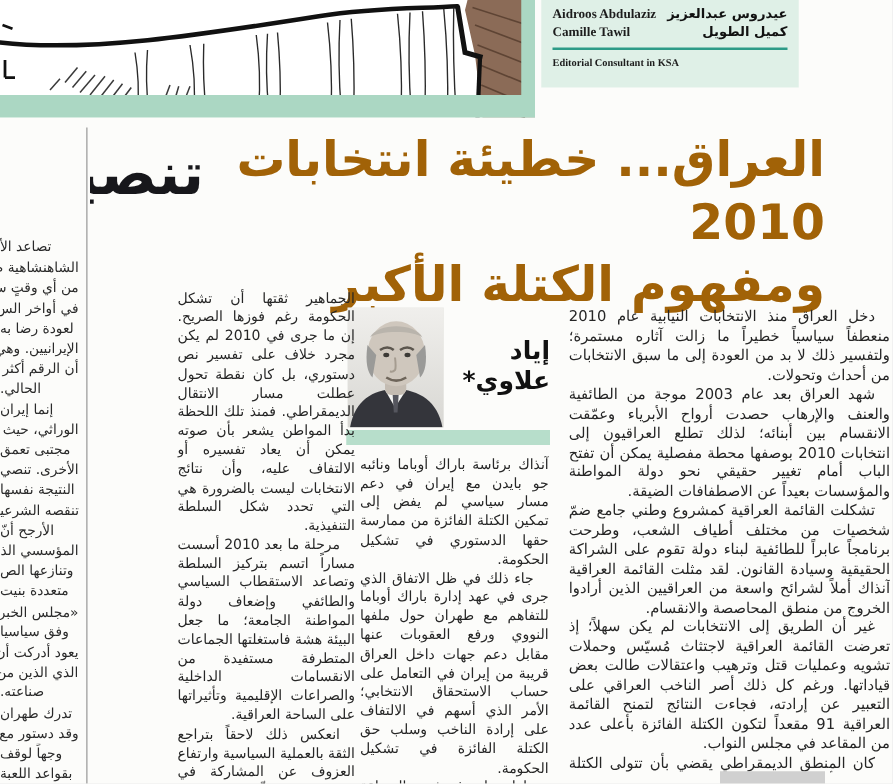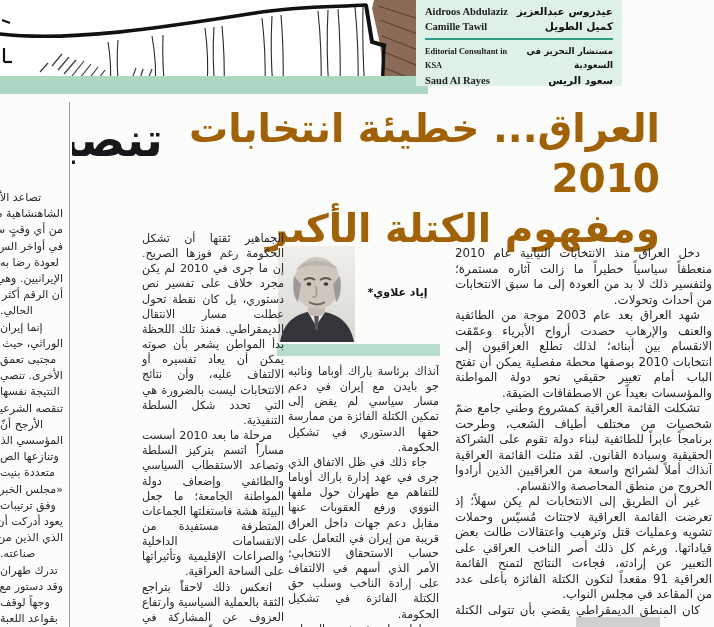--- a/index.html
+++ b/index.html
@@ -8,21 +8,21 @@
     position:relative;width:714px;height:627px;margin:0 auto;
     background:#fcfcfa;overflow:hidden;
     font-family:"DejaVu Sans",sans-serif;color:#222;
   }
   
   .cartoon{position:absolute;left:0;top:0;width:428px;height:94px;background:#fff;}
   .green-band{position:absolute;left:0;top:76px;width:428px;height:18px;background:#abd7c3;}
   .green-strip{position:absolute;left:417px;top:0;width:11px;height:80px;background:#abd7c3;}
   
   .masthead{
-    position:absolute;left:416px;top:0;width:206px;height:86px;
+    position:absolute;left:433px;top:0;width:206px;height:70px;
     background:#dff0e7;padding:4px 9px 0 9px;box-sizing:border-box;
   }
   .m-row{display:flex;justify-content:space-between;align-items:baseline;line-height:14px;}
   .m-en{font-family:"Liberation Serif",serif;font-weight:bold;font-size:10.5px;color:#1d1d1d;}
   .m-ar{font-size:10.5px;font-weight:bold;direction:rtl;color:#111;}
   .m-row.small .m-en{font-size:8.3px;}
   .m-row.small .m-ar{font-size:8.8px;}
   .m-div{height:2px;background:#2e9b88;margin:4px 0 4px 0;}
   
   .headline{
@@ -49,21 +49,21 @@
   .bodycol p{margin:0;}
   .bodycol p.ind{text-indent:12px;}
   .colA{left:142px;top:231px;width:142px;height:396px;font-size:11.2px;line-height:15.15px;}
   .colB{left:288px;top:364px;width:151px;height:263px;font-size:11.2px;line-height:15.15px;}
   .colD{left:455px;top:246px;width:257px;height:372px;font-size:11.8px;line-height:15.5px;}
   
   .photo{position:absolute;left:278px;top:246px;width:77px;height:96px;overflow:hidden;background:#e7e7e4;}
   .caption{
     position:absolute;left:355px;top:246px;width:85px;height:92px;
     display:flex;align-items:center;justify-content:center;
-    direction:rtl;font-weight:bold;font-size:11px;color:#111;
+    direction:rtl;font-weight:bold;font-size:20px;color:#111;
   }
   .photo-bar{position:absolute;left:277px;top:344px;width:163px;height:12px;background:#b7decb;}
   .quote-box{position:absolute;left:576px;top:617px;width:84px;height:10px;background:#d0d0d0;}
 </style>
 </head>
 <body>
 
 <div id="page">
 
   <div class="cartoon">
@@ -130,25 +130,20 @@
       <span class="m-en">Aidroos Abdulaziz</span>
       <span class="m-ar">عيدروس عبدالعزيز</span>
     </div>
     <div class="m-row">
       <span class="m-en">Camille Tawil</span>
       <span class="m-ar">كميل الطويل</span>
     </div>
     <div class="m-div"></div>
     <div class="m-row small">
       <span class="m-en">Editorial Consultant in KSA</span>
-      <span class="m-ar">مستشار التحرير في السعودية</span>
-    </div>
-    <div class="m-row">
-      <span class="m-en">Saud Al Rayes</span>
-      <span class="m-ar">سعود الريس</span>
     </div>
   </div>
 
   <div class="headline">
     <div>العراق... خطيئة انتخابات 2010</div>
     <div>ومفهوم الكتلة الأكبر</div>
   </div>
 
   <div class="left-rule"></div>
   <div class="side-headline">تنصيب</div>
@@ -165,21 +160,21 @@
     <div>الوراثي، حيث ت</div>
     <div>مجتبى تعمق</div>
     <div>الأخرى. تنصي</div>
     <div>النتيجة نفسها</div>
     <div>تنقصه الشرعية</div>
     <div>الأرجح أنّ</div>
     <div>المؤسسي الذي</div>
     <div>وتنازعها الص</div>
     <div>متعددة بنيت</div>
     <div>«مجلس الخبراء»</div>
-    <div>وفق ترتيبات</div>
+    <div>وفق سياسيا</div>
     <div>يعود أدركت أن</div>
     <div>الذي الذين من</div>
     <div>صناعته.</div>
     <div>تدرك طهران</div>
     <div>وقد دستور مع</div>
     <div>وجهاً لوقف</div>
     <div>بقواعد اللعبة</div>
   </div>
 
   <div class="photo">

